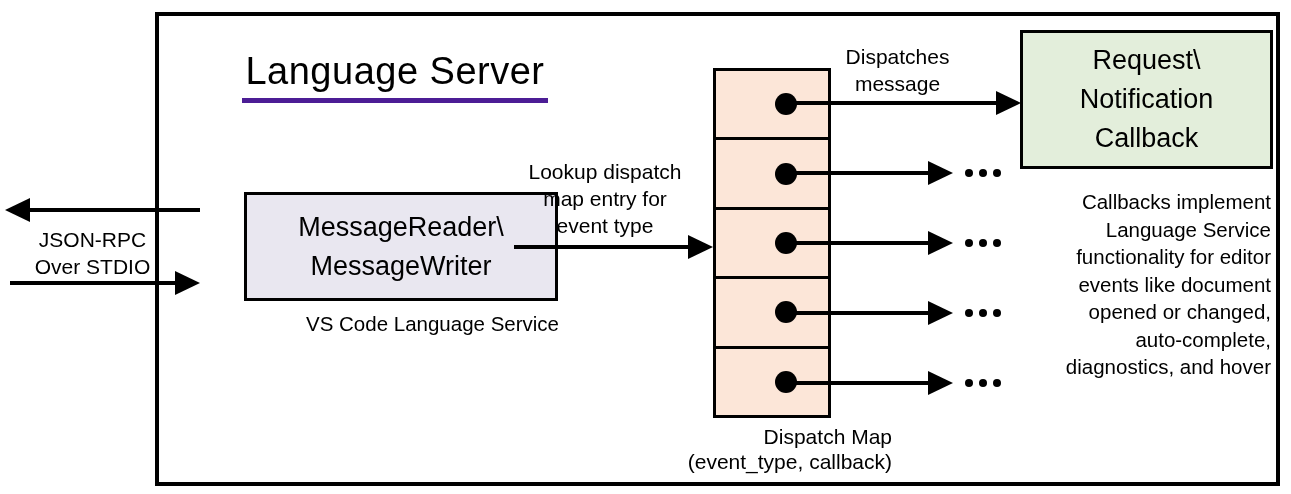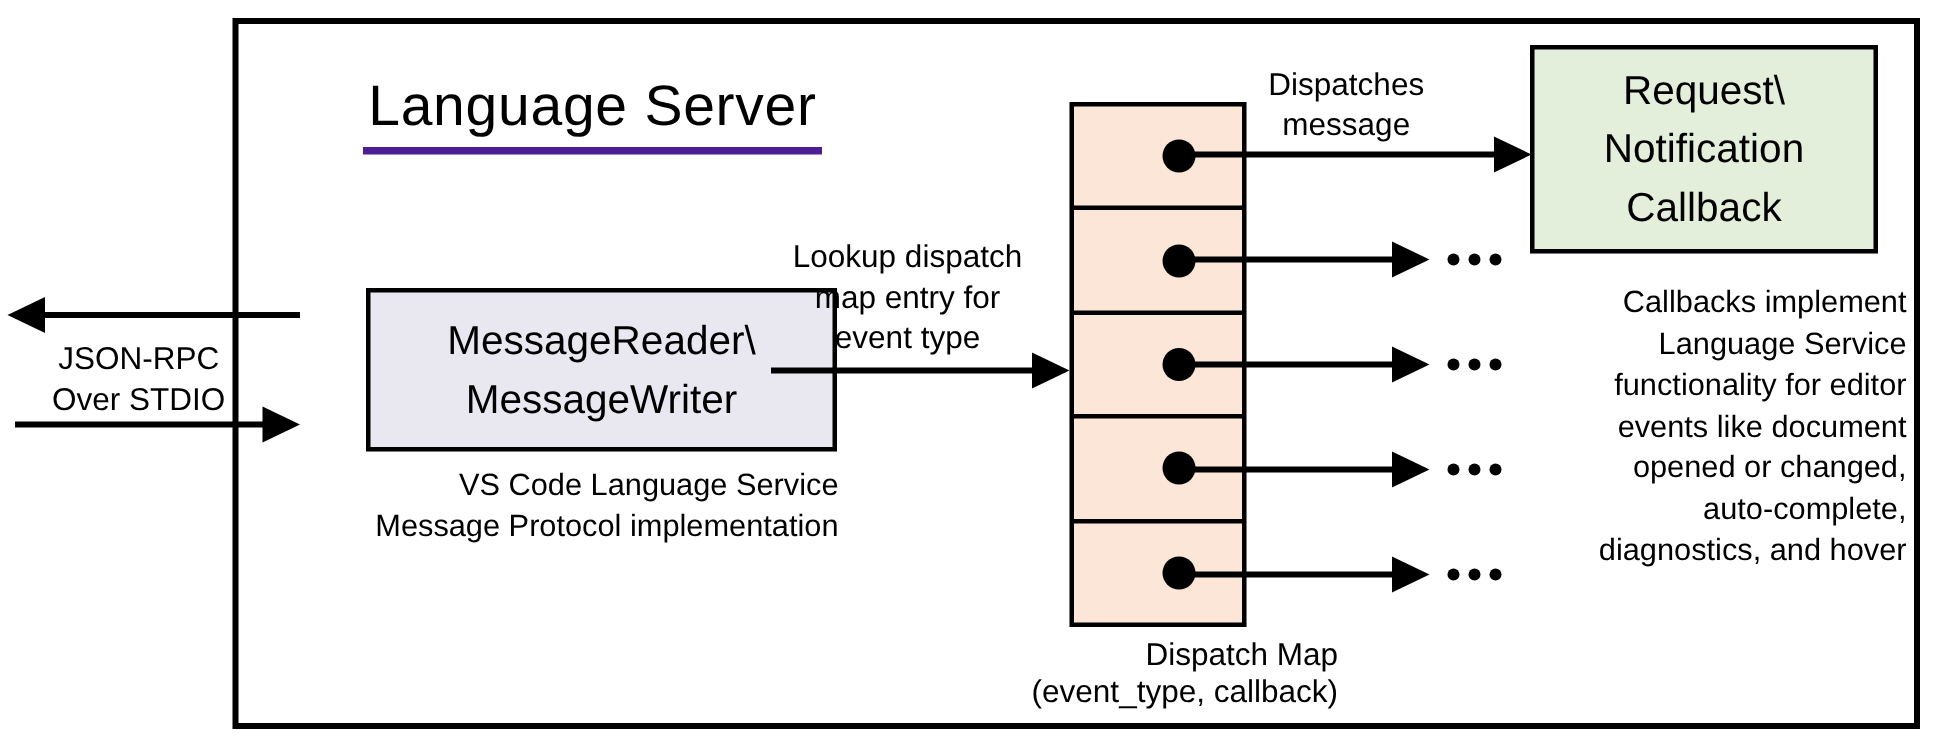--- a/index.html
+++ b/index.html
@@ -40,21 +40,21 @@
     justify-content: center;
     text-align: center;
   }
   .reader-box {
     left: 200px; top: 192px;
     width: 314px; height: 109px;
     font-size: 27px; line-height: 39px;
   }
   .callback-box {
     left: 1020px; top: 30px;
-    width: 232px; height: 139px;
+    width: 253px; height: 139px;
     font-size: 27px; line-height: 39px;
   }
   .caption, .note {
     position: absolute;
     text-align: right;
     font-size: 20.5px;
   }
   .reader-caption { left: 155px; top: 310px; width: 404px; line-height: 27px; }
   .map-caption    { left: 652px; top: 424px; width: 240px; font-size: 21px; line-height: 25px; }
   .callbacks-note { left: 1023px; top: 188px; width: 248px; line-height: 27.5px; }
@@ -133,21 +133,20 @@
   <div class="hline" style="left:10px; top:281px; width:167px;"></div>
   <div class="arrowhead right" style="left:175px; top:271px;"></div>
 
   <div class="box reader-box" style="background:#e9e7f0;margin-left:44px;">
     <div>MessageReader\</div>
     <div>MessageWriter</div>
   </div>
 
   <div class="caption reader-caption">
     <div>VS Code Language Service</div>
-    <div>Message Protocol implementation</div>
   </div>
 
   <div class="annot lookup-label">
     <div>Lookup dispatch</div>
     <div>map entry for</div>
     <div>event type</div>
   </div>
 
   <div class="hline" style="left:514px; top:245px; width:176px;"></div>
   <div class="arrowhead right" style="left:688px; top:235px;"></div>

